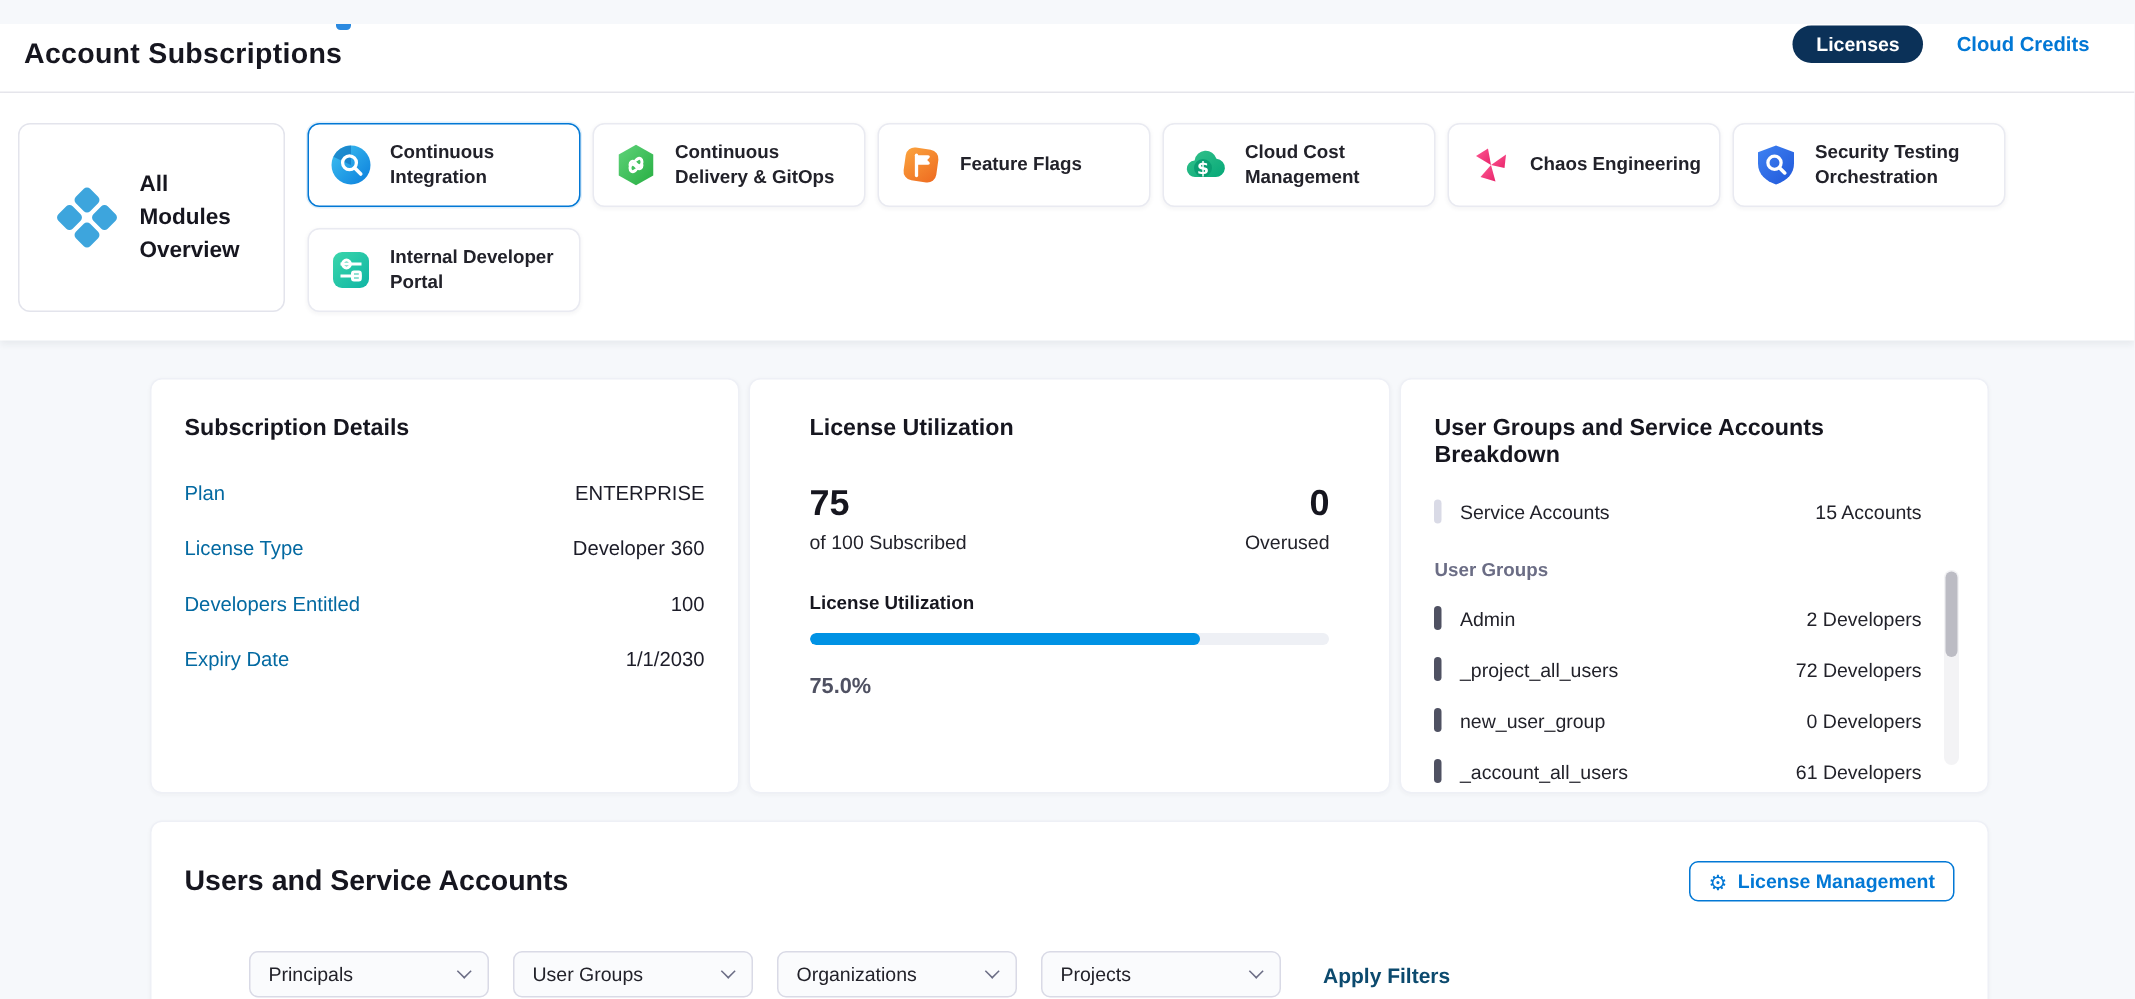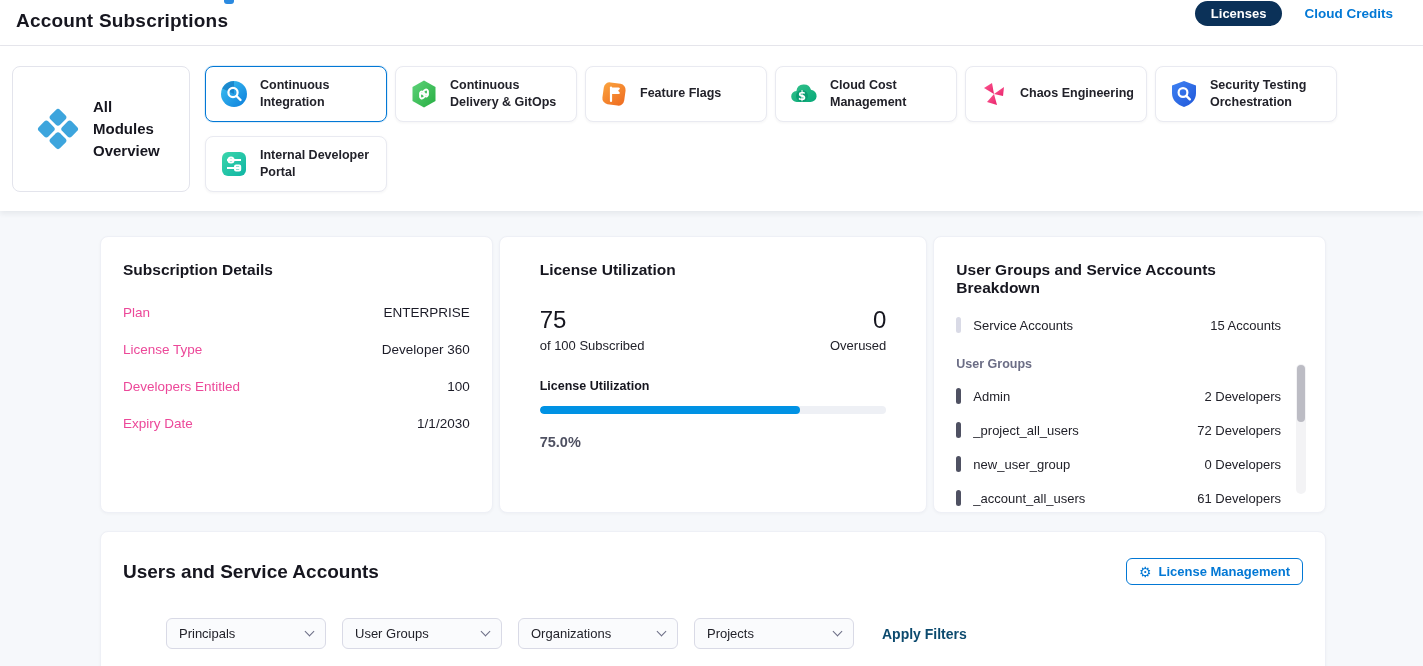--- a/index.html
+++ b/index.html
@@ -1,20 +1,20 @@
 <!DOCTYPE html>
 <html><head>
 <meta charset="utf-8">
 <style>
   * { margin:0; padding:0; box-sizing:border-box; }
   html,body { width:1423px; height:666px; overflow:hidden; background:#f6f8fb;
     font-family:"Liberation Sans","DejaVu Sans",sans-serif; color:#1c1c28; }
 
   
-  .topbar { position:relative; height:46px; background:#fff; border-bottom:1px solid #e6e6ec; }
+  .topbar { position:relative; height:46px; background:#fff; border-bottom:1px solid #e6e6ec;margin-top:16px; }
   .artifact { position:absolute; left:224px; top:0; width:10px; height:4px;
     background:#2b8ae0; border-radius:0 0 3px 3px; }
   .page-title { position:absolute; left:16px; top:10px; font-size:19px; font-weight:bold; color:#16161f; letter-spacing:.2px; }
   .topbar-right { position:absolute; right:30px; top:0; display:flex; align-items:center; gap:22px; height:26px; }
   .pill-btn { background:#0b3158; color:#fff; font-size:13px; font-weight:bold;
     border:none; border-radius:13px; padding:5px 16px; cursor:pointer; }
   .link-btn { color:#0278d5; font-size:13.5px; font-weight:bold; background:none; border:none; cursor:pointer; }
 
   
   .modules { background:#fff; padding:20px 10px 19px 12px; display:flex; align-items:flex-start;
@@ -34,26 +34,26 @@
   .cards-row { display:flex; gap:6px; }
   .card { background:#fff; border:1px solid #eef0f6; border-radius:8px;
     box-shadow:0 1px 3px rgba(40,41,61,.04); }
   .info-card { flex:1; height:277px; padding:24px 22px; position:relative; }
   .info-card.wide-pad { padding:24px 40px; }
   .card-title { font-size:15.5px; font-weight:bold; color:#16161f; }
 
   
   .kv-rows { margin-top:26px; }
   .kv-row { display:flex; justify-content:space-between; align-items:center; margin-bottom:22px; }
-  .kv-label { font-size:13.5px; color:#ec4899; }
+  .kv-label { font-size:13.5px; color:#0369a1; }
   .kv-value { font-size:13.5px; font-weight:normal; color:#1c1c28; }
 
   
   .usage-row { display:flex; justify-content:space-between; margin-top:28px; }
-  .big-num { font-size:24px; font-weight:normal; color:#16161f; line-height:1.1; }
+  .big-num { font-size:24px; font-weight:bold; color:#16161f; line-height:1.1; }
   .num-caption { font-size:13px; color:#22222a; margin-top:5px; }
   .usage-right { text-align:right; }
   .bar-label { font-size:12.5px; font-weight:bold; color:#16161f; margin-top:26px; }
   .progress-track { margin-top:13px; height:8px; background:#eef0f5; border-radius:4px; overflow:hidden; }
   .progress-fill { height:100%; background:#0092e4; border-radius:4px; width:0; }
   .percent-label { margin-top:20px; font-size:14.5px; font-weight:bold; color:#4f5162; }
 
   
   .sa-row { display:flex; align-items:center; margin-top:20px; }
   .marker { width:5px; height:16px; border-radius:3px; flex:none; }

